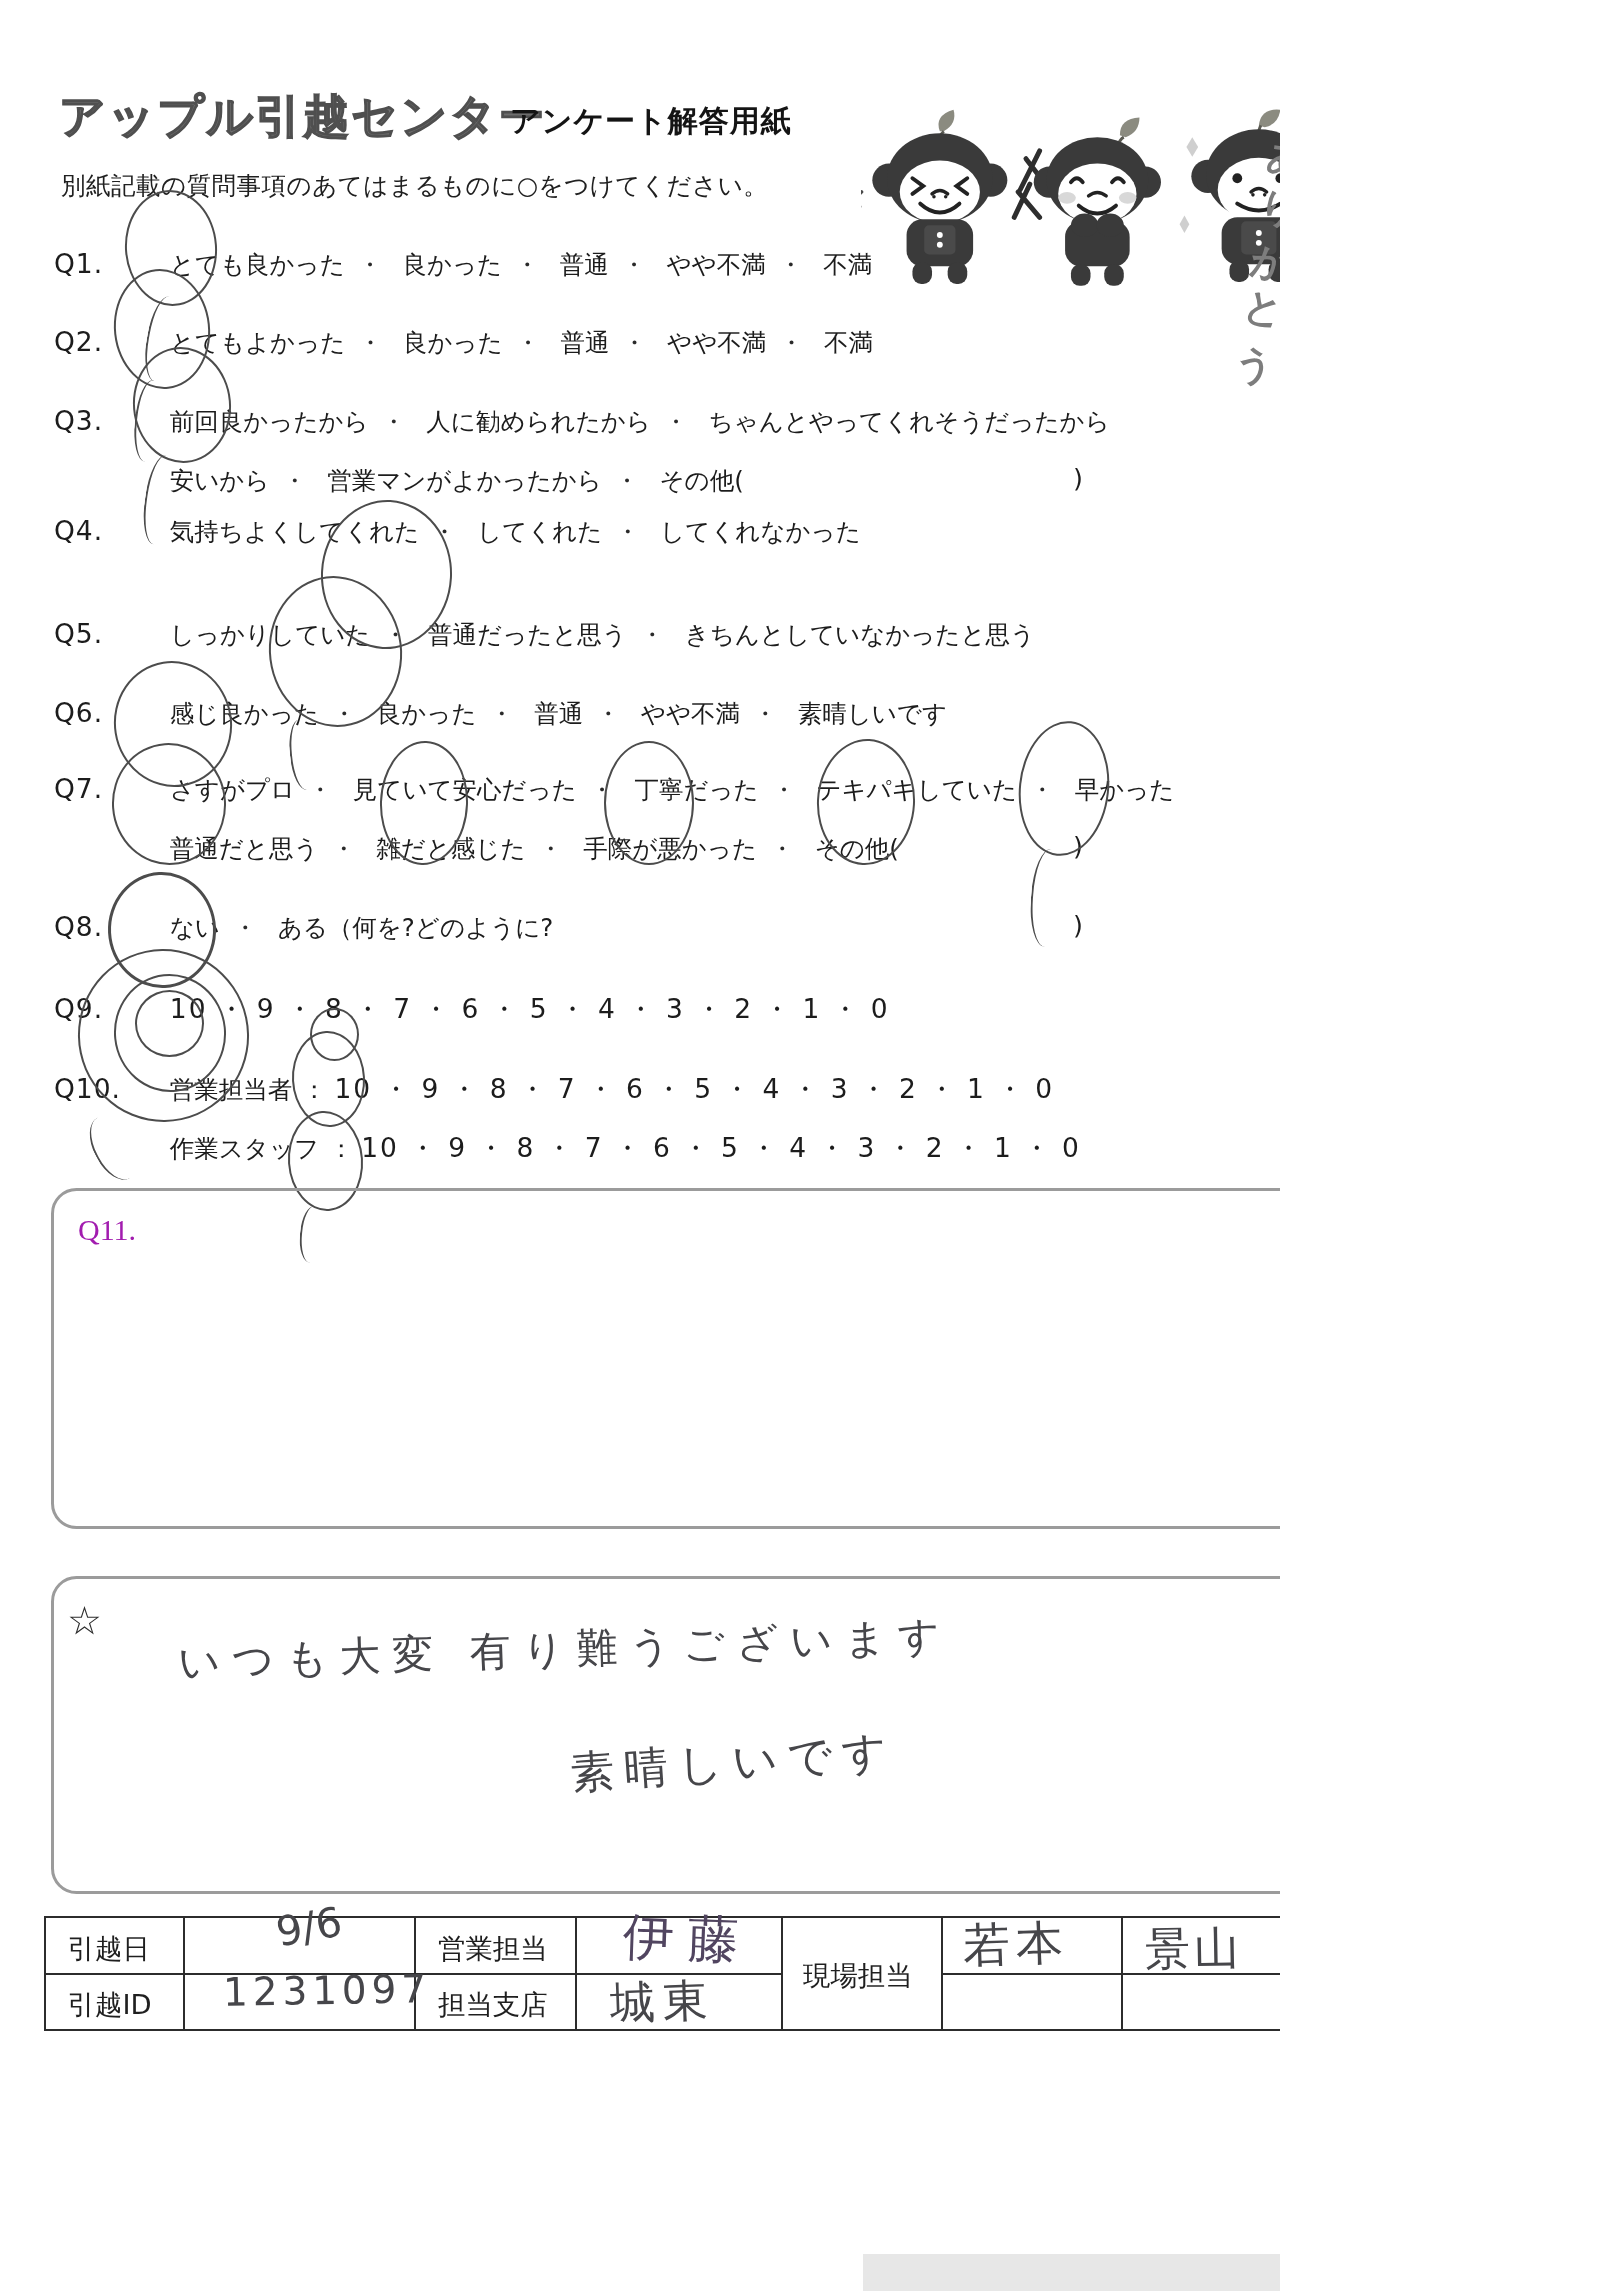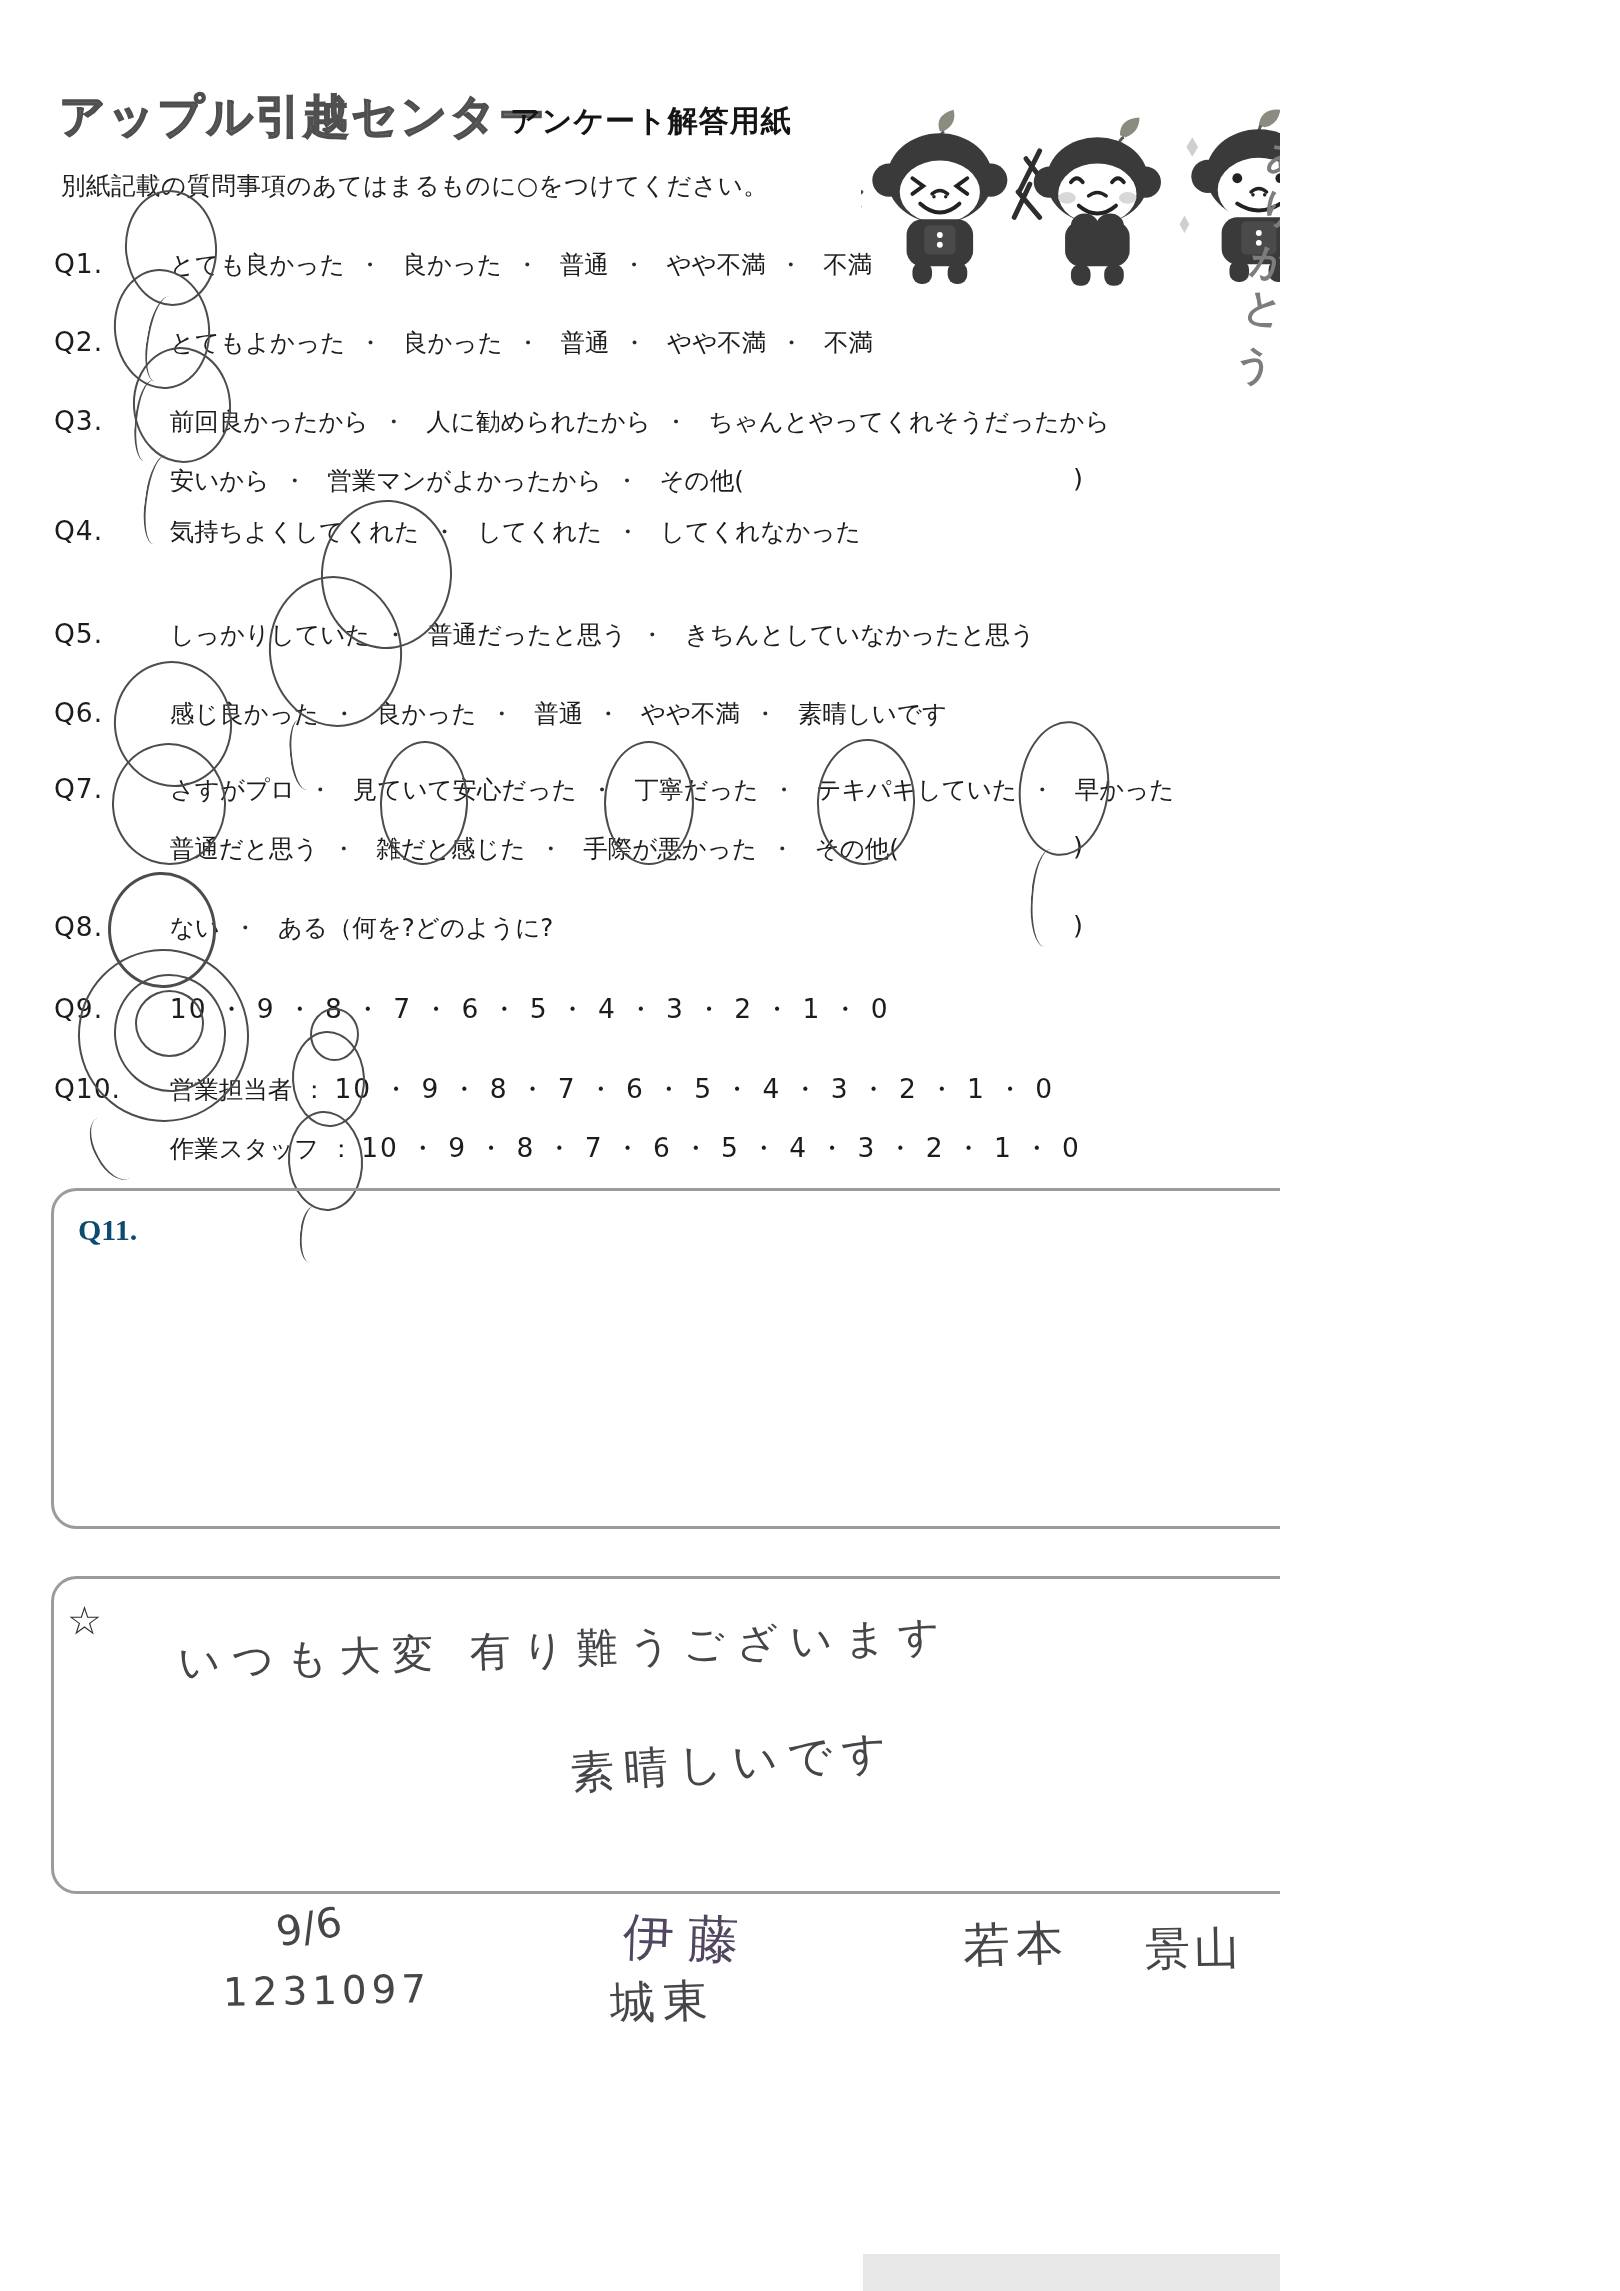--- a/index.html
+++ b/index.html
@@ -26,21 +26,21 @@
   .prefix{margin-right:9.8px;}
   .paren{position:absolute;left:1073px;font-size:25.5px;}
   
   .circ{position:absolute;border:2.5px solid #4c4c4c;border-radius:50%;}
   .circ.heavy{border-width:3.5px;}
   .circ.mid{border-width:2.9px;}
   .tail{position:absolute;border-left:2.5px solid #4c4c4c;border-radius:48%;}
   
   .bigbox{position:absolute;left:51px;width:1267px;border:3.9px solid #9b9b9b;border-radius:25.5px;background:transparent;}
   .q11-label{position:absolute;left:78px;top:1213px;font-family:"Liberation Serif","DejaVu Serif",serif;
-             font-size:30px;color:#0c4a6e;font-weight:bold;}
+             font-size:30px;color:#a21caf;}
   .star{position:absolute;left:67px;top:1598px;font-size:39px;color:#2c2c2c;}
   .hw{font-family:"DejaVu Sans",sans-serif;color:#46464a;}
   .hw-line1{position:absolute;left:178px;top:1622px;font-size:41px;letter-spacing:11.8px;transform:rotate(-2deg);}
   .hw-line2{position:absolute;left:570px;top:1733px;font-size:44px;letter-spacing:9.8px;transform:rotate(-4deg);}
   
   .tbl{position:absolute;left:44px;top:1916px;width:1269px;height:111px;border:2.4px solid #2c2c2c;}
   .tv{position:absolute;top:0;bottom:0;width:2px;background:#2c2c2c;}
   .th-seg{position:absolute;top:55px;height:2px;background:#2c2c2c;}
   .tcell{position:absolute;font-size:27.4px;color:#1f1f1f;white-space:nowrap;}
   .hw-date{position:absolute;left:276px;top:1903px;font-size:41px;transform:rotate(-10deg);}
@@ -270,20 +270,35 @@
   <div class="tail" style="left:300px;top:1206px;width:23.5px;height:57px;transform:rotate(5deg)"></div>
 
   <div class="bigbox" style="top:1188px;height:335px"></div>
   <div class="q11-label">Q11.</div>
 
   <div class="bigbox" style="top:1576px;height:312px"></div>
   <div class="star">☆</div>
   <div class="hw hw-line1">いつも大変 有り難うございます</div>
   <div class="hw hw-line2">素晴しいです</div>
 
+  <div class="tbl">
+    <div class="tv" style="left:137px"></div>
+    <div class="tv" style="left:368px"></div>
+    <div class="tv" style="left:529px"></div>
+    <div class="tv" style="left:735px"></div>
+    <div class="tv" style="left:895px"></div>
+    <div class="tv" style="left:1075px"></div>
+    <div class="th-seg" style="left:0;width:735px"></div>
+    <div class="th-seg" style="left:895px;width:374px"></div>
+    <div class="tcell" style="left:21.6px;top:12.7px">引越日</div>
+    <div class="tcell" style="left:21.6px;top:69px">引越ID</div>
+    <div class="tcell" style="left:392px;top:12.7px">営業担当</div>
+    <div class="tcell" style="left:392px;top:69px">担当支店</div>
+    <div class="tcell" style="left:757px;top:40px">現場担当</div>
+  </div>
   <div class="hw hw-date">9/6</div>
   <div class="hw hw-id">1231097</div>
   <div class="hw hw-sales">伊藤</div>
   <div class="hw hw-branch">城東</div>
   <div class="hw hw-site1">若本</div>
   <div class="hw hw-site2">景山</div>
 
 </div>
 
 

